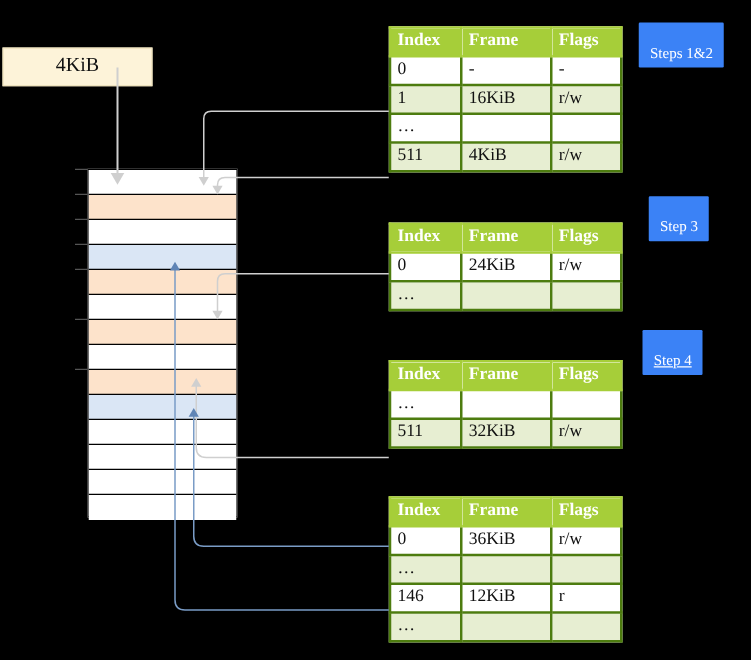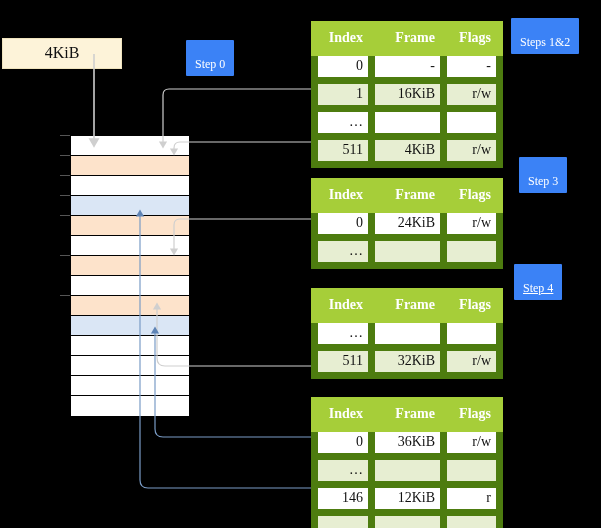--- a/index.html
+++ b/index.html
@@ -54,25 +54,25 @@
   .ptable {
     position: absolute;
     border-collapse: collapse;
     border-spacing: 0;
     background: #ffffff;
     font-size: 14px;
     color: #111111;
     table-layout: fixed;
   }
   .ptable td, .ptable th {
-    border: 7px solid #4d7c0f;
+    border: 2px solid #4d7c0f;
     padding: 2px 5px 3px 5px;
     height: 19px;
     box-sizing: border-box;
-    text-align: right;
+    text-align: left;
     vertical-align: middle;
     font-weight: normal;
     overflow: hidden;
     white-space: nowrap;
   }
   .ptable th {
     background: #a6ce39;
     color: #ffffff;
     font-weight: bold;
     border-color: #a6ce39;
@@ -132,23 +132,20 @@
 </style>
 </head>
 <body>
 
 <div id="stage">
 
   <div class="vpage-box" id="vpage-box" style="left:2px; top:38px; width:118px;">
     <span>4KiB</span>
   </div>
 
-  <div class="step-badge" style="left:186px; top:40px;">
-    <span>Step 0</span>
-  </div>
   <div class="step-badge" style="left:511px; top:18px;">
     <span>Steps 1&amp;2</span>
   </div>
   <div class="step-badge" style="left:519px; top:157px;text-align:center;">
     <span>Step 3</span>
   </div>
   <div class="step-badge" style="left:514px; top:264px;text-decoration:underline;">
     <span>Step 4</span>
   </div>
 

